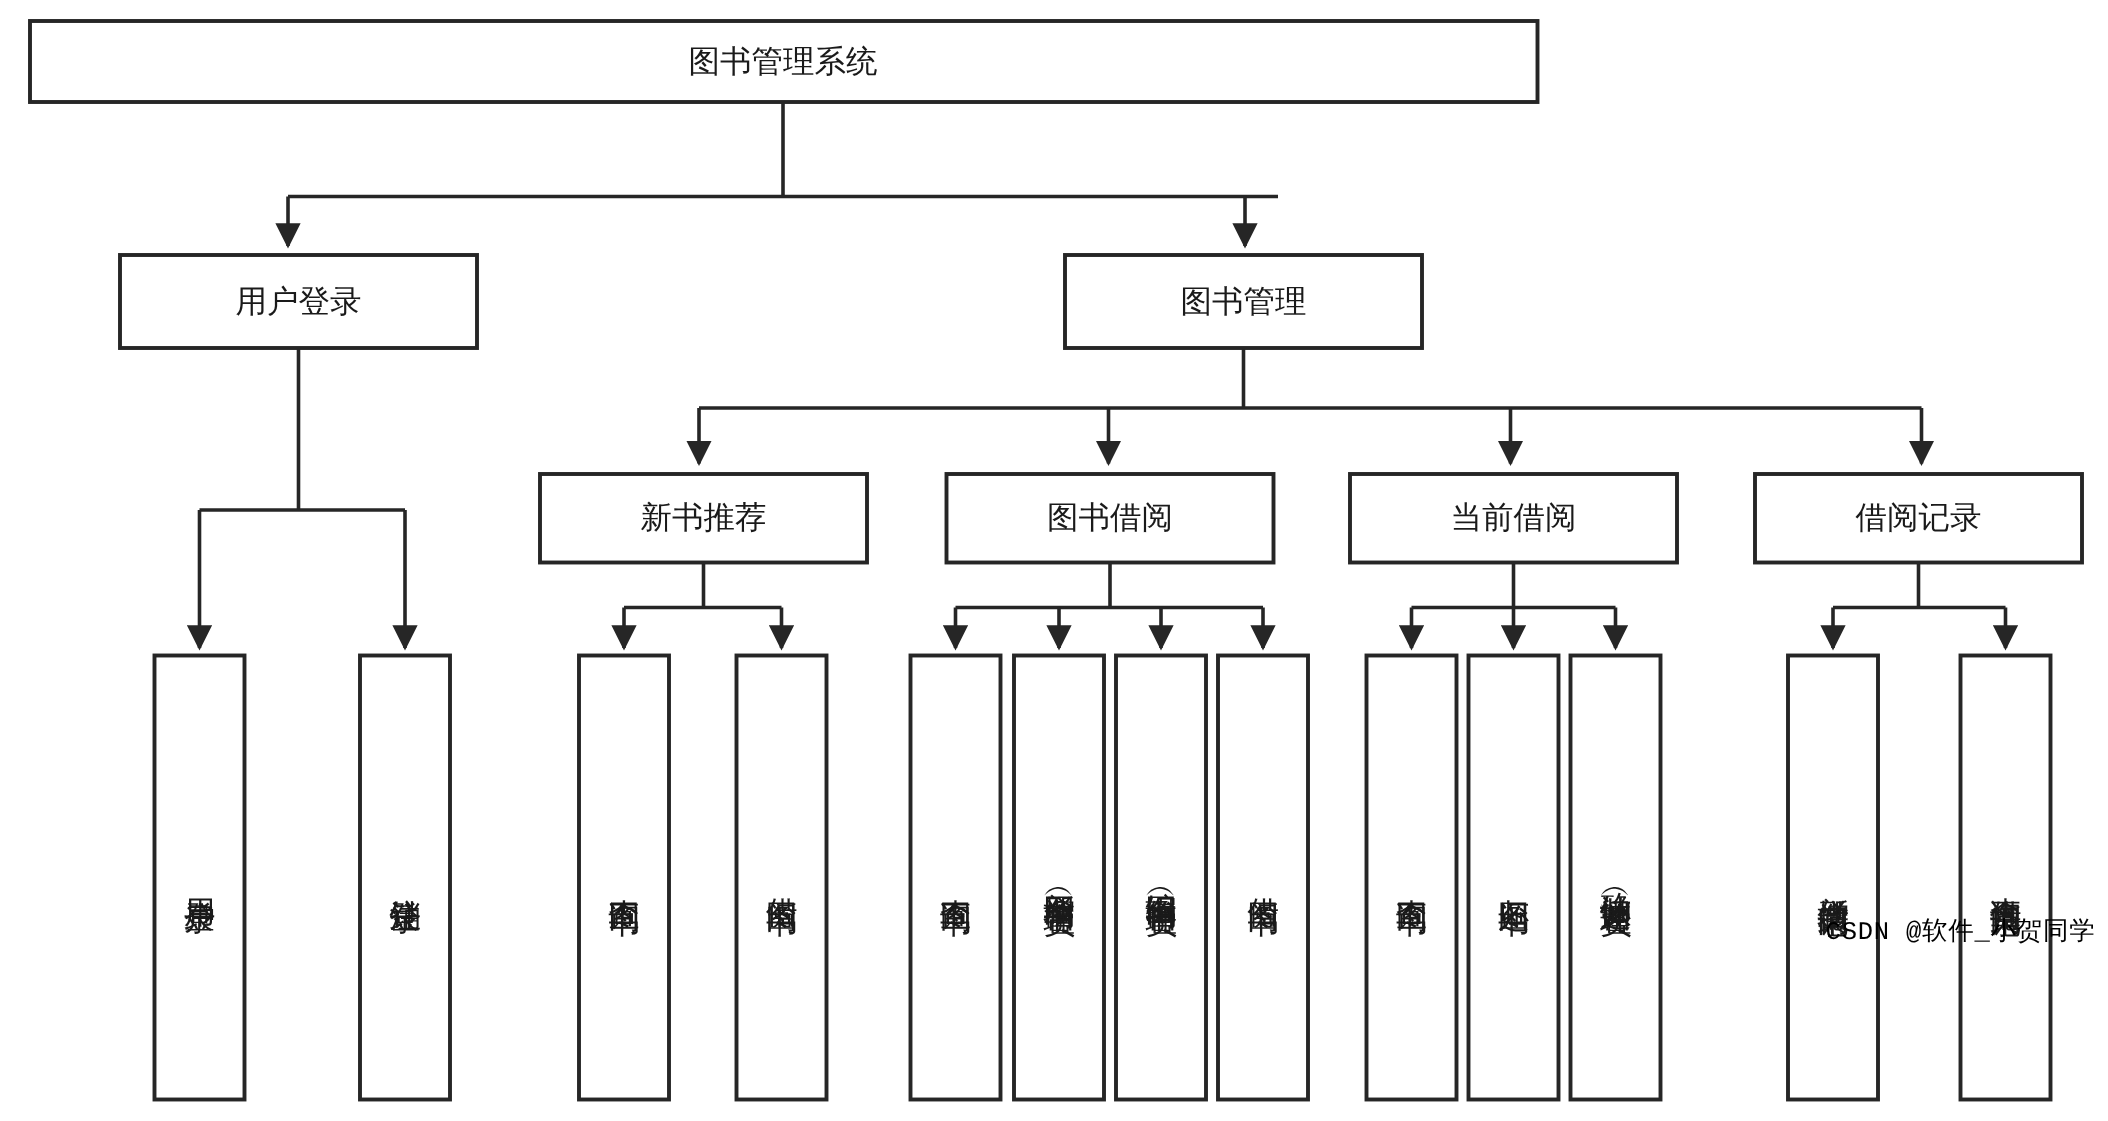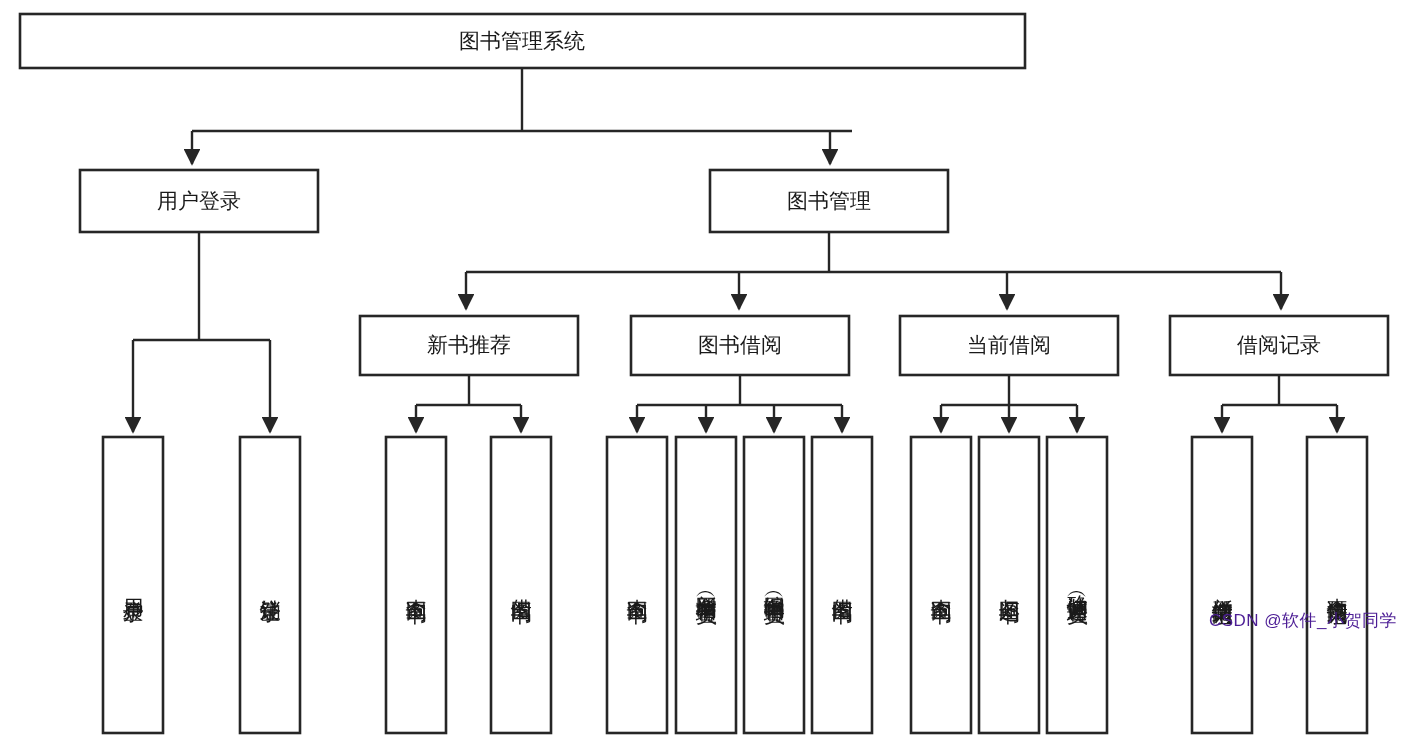--- a/index.html
+++ b/index.html
@@ -60,23 +60,23 @@
     font-size: 21px;
     line-height: 1.16;
     color: #1a1a1a;
     letter-spacing: 1.5px;
     white-space: nowrap;
   }
   .watermark {
     position: absolute;
     right: 8px;
     bottom: 6px;
-    font-family: Liberation Sans, sans-serif;
+    font-family: Liberation Mono, monospace;
     font-size: 17px;
-    color: #4c1d95;
+    color: #000000;
     letter-spacing: 0.5px;
     white-space: nowrap;
   }
 </style>
 </head>
 <body>
 
 <div id="diagram-root">
 
   <svg id="tree-svg" viewBox="0 0 1405 747">

